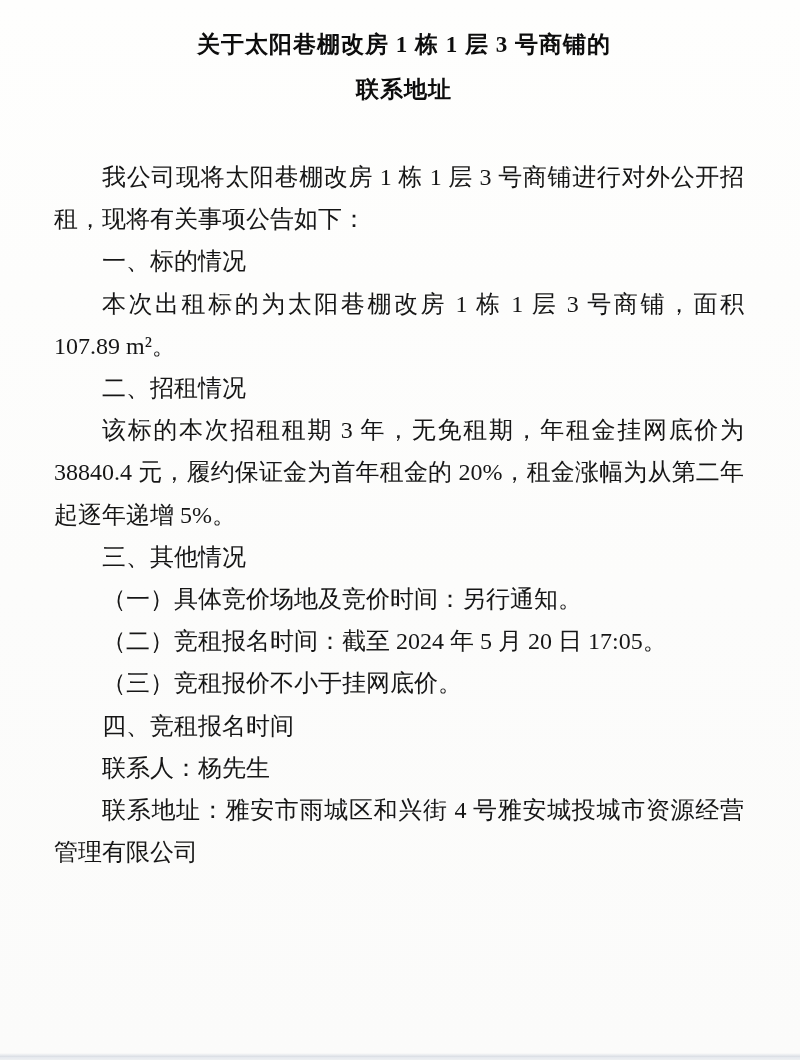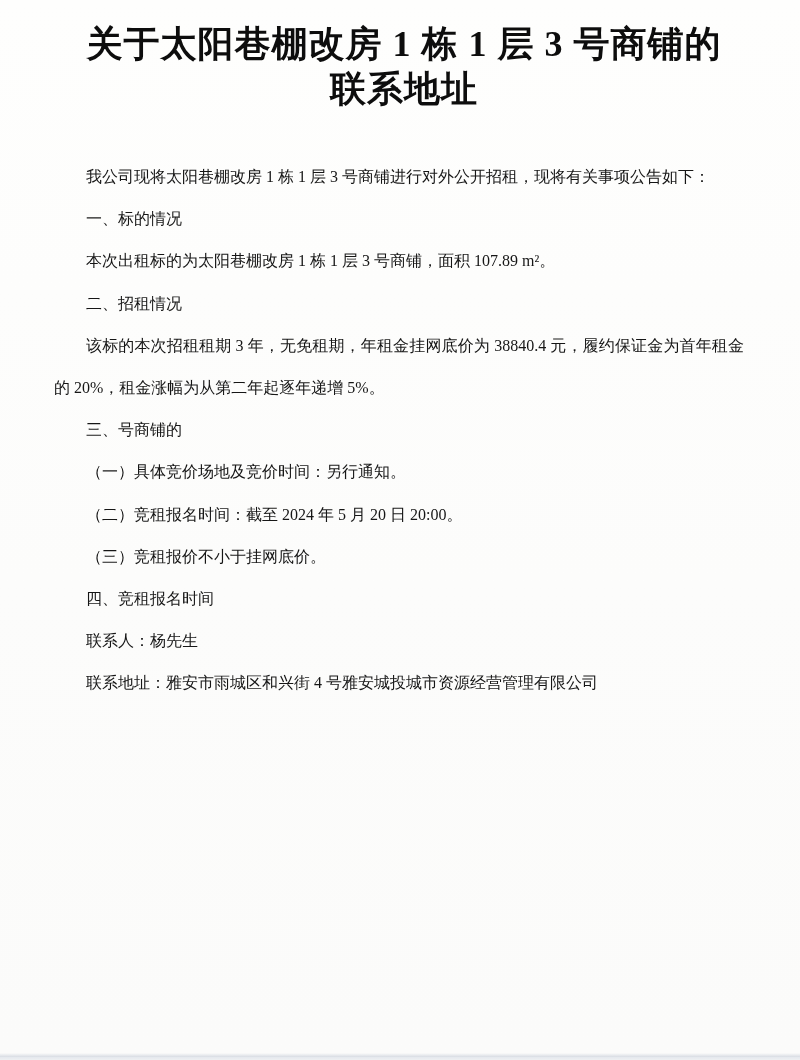--- a/index.html
+++ b/index.html
@@ -14,32 +14,32 @@
     margin: 0 auto;
     overflow: hidden;
     background: linear-gradient(180deg, #fefefd 0%, #fcfcfb 55%, #fbfbfa 100%);
     font-family: "Liberation Serif", "DejaVu Serif", serif;
     color: #151515;
   }
   .doc-title {
     margin: 0;
     padding: 22px 52px 0 60px;
     text-align: center;
-    font-size: 36px;
+    font-size: 23px;
     line-height: 45px;
     font-weight: 700;
     letter-spacing: 1px;
     color: #0d0d0d;
   }
   .doc-title .title-line {
     display: block;
   }
   .doc-body {
     margin: 44px 56px 0 54px;
-    font-size: 16px;
+    font-size: 24px;
     line-height: 42.2px;
     text-align: justify;
     color: #161616;
   }
   .doc-body p {
     margin: 0;
     padding: 0;
     text-indent: 2em;
   }
   
@@ -61,23 +61,23 @@
     <span class="title-line">关于太阳巷棚改房 1 栋 1 层 3 号商铺的</span>
     <span class="title-line">联系地址</span>
   </h1>
 
   <div class="doc-body">
     <p>我公司现将太阳巷棚改房 1 栋 1 层 3 号商铺进行对外公开招租，现将有关事项公告如下：</p>
     <p>一、标的情况</p>
     <p>本次出租标的为太阳巷棚改房 1 栋 1 层 3 号商铺，面积 107.89 m²。</p>
     <p>二、招租情况</p>
     <p>该标的本次招租租期 3 年，无免租期，年租金挂网底价为 38840.4 元，履约保证金为首年租金的 20%，租金涨幅为从第二年起逐年递增 5%。</p>
-    <p>三、号商铺的</p>
+    <p>三、其他情况</p>
     <p>（一）具体竞价场地及竞价时间：另行通知。</p>
-    <p>（二）竞租报名时间：截至 2024 年 5 月 20 日 20:00。</p>
+    <p>（二）竞租报名时间：截至 2024 年 5 月 20 日 17:05。</p>
     <p>（三）竞租报价不小于挂网底价。</p>
     <p>四、竞租报名时间</p>
     <p>联系人：杨先生</p>
     <p>联系地址：雅安市雨城区和兴街 4 号雅安城投城市资源经营管理有限公司</p>
   </div>
 
   <div class="scan-edge"></div>
 
 </div>
 

